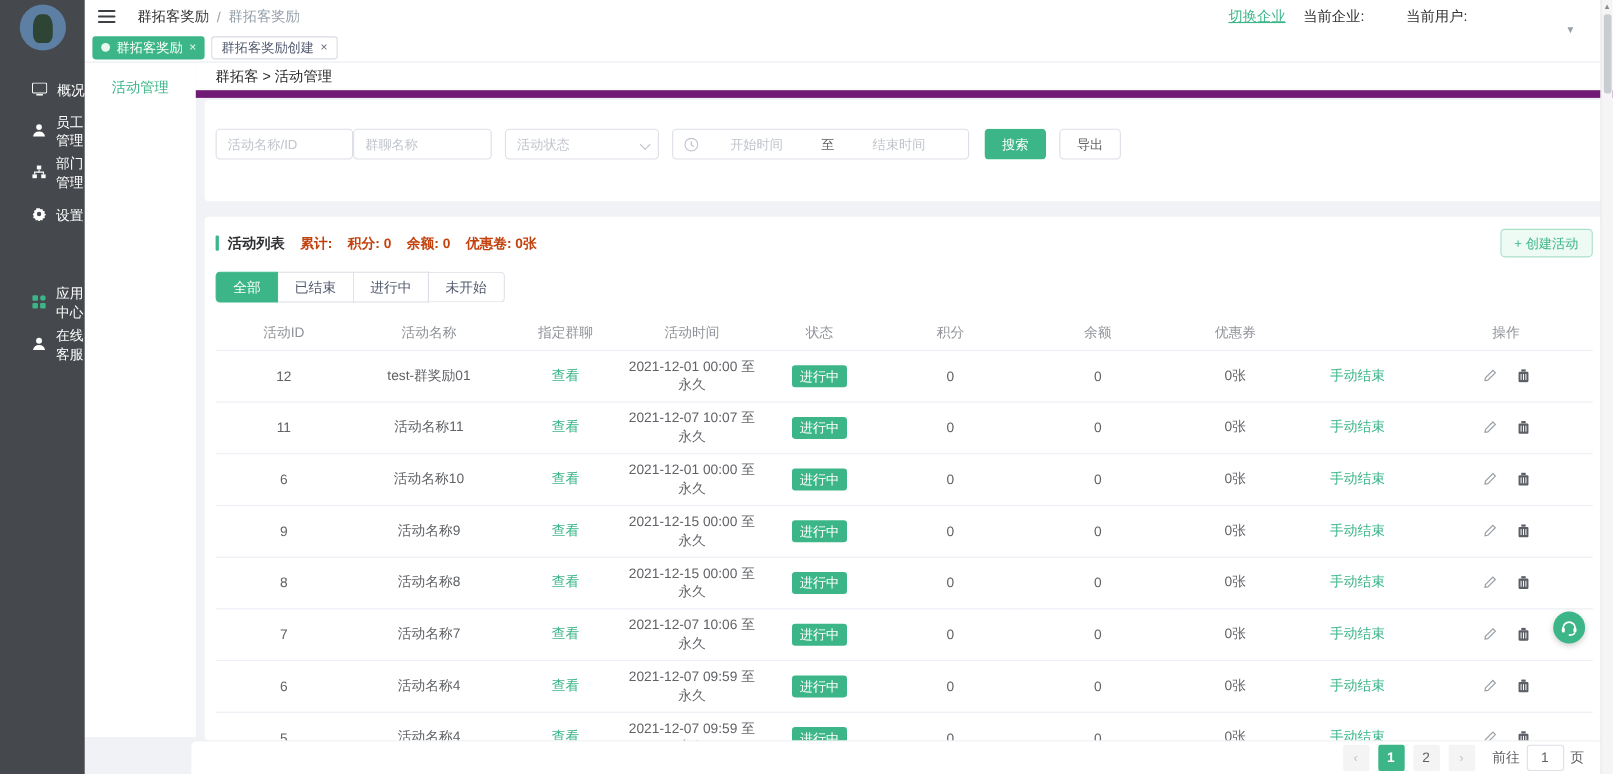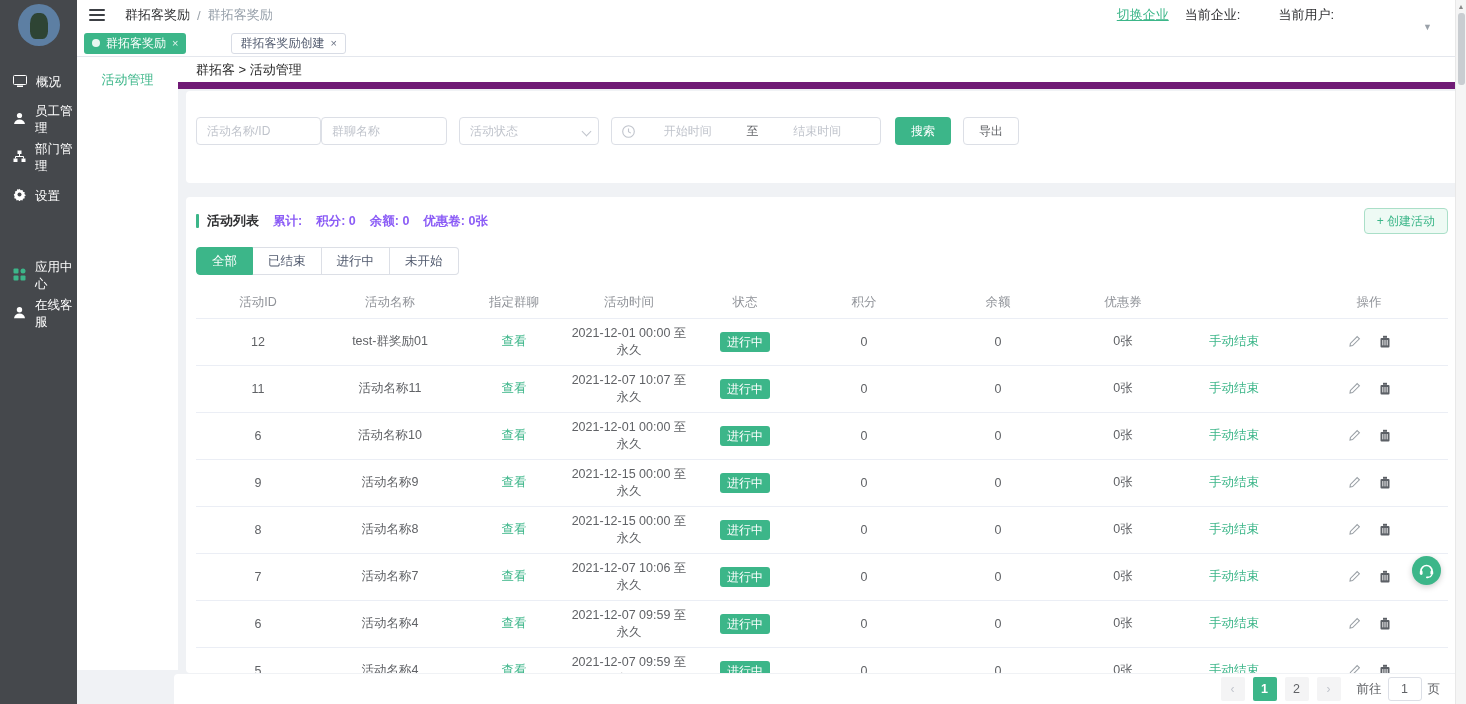--- a/index.html
+++ b/index.html
@@ -5,21 +5,21 @@
   * { margin:0; padding:0; box-sizing:border-box; }
   html,body { width:1466px; height:704px; overflow:hidden; }
   body { font-family:"Liberation Sans", sans-serif; background:#f0f2f5; font-size:13px; color:#303133; }
 
   .app { display:flex; width:1466px; height:704px; position:relative; }
 
   
   .sidebar-dark { width:77px; background:#45484c; flex-shrink:0; display:flex; flex-direction:column; align-items:stretch; z-index:3; }
   .avatar { width:42px; height:42px; border-radius:50%; background:#5d7fa3; margin:4px auto 10px auto; position:relative; overflow:hidden; }
   .avatar .fig { position:absolute; left:12px; top:9px; width:18px; height:26px; background:#2e4434; border-radius:40% 40% 30% 30%; }
-  .side-item { display:flex; align-items:center; gap:9px; color:#fff; font-size:12.5px; padding-left:13px; height:24px; margin-bottom:14px; cursor:pointer; }
+  .side-item { display:flex; align-items:center; gap:9px; color:#fff; font-size:12.5px; padding-left:29px; height:24px; margin-bottom:14px; cursor:pointer; }
   .side-item svg { flex-shrink:0; }
   .grp-gap { height:42px; }
 
   
   .right { flex:1; display:flex; flex-direction:column; min-width:0; }
 
   .topbar { height:30px; background:#fff; display:flex; align-items:center; padding:0 14px 0 12px; flex-shrink:0; position:relative; }
   .hamb { width:16px; height:12px; display:inline-flex; flex-direction:column; justify-content:space-between; margin-right:20px; cursor:pointer; }
   .hamb i { display:block; height:2px; background:#3c3f44; border-radius:1px; }
   .crumb-a { color:#303133; }
@@ -28,21 +28,21 @@
   .top-right { margin-left:auto; display:flex; align-items:center; font-size:13px; }
   .switch-link { color:#3cb689; text-decoration:underline; cursor:pointer; margin-right:16px; }
   .cur-label { color:#303133; margin-right:38px; }
   .cur-label:last-child { margin-right:118px; }
   .top-caret { position:absolute; right:34px; top:22px; color:#9aa1a9; font-size:9px; cursor:pointer; }
 
   .tabbar { height:27px; background:#fff; border-bottom:1px solid #e4e7ed; display:flex; align-items:center; gap:6px; padding-left:7px; flex-shrink:0; box-shadow:0 1px 2px rgba(0,0,0,.03); }
   .tag { height:21px; display:inline-flex; align-items:center; gap:6px; padding:0 8px; font-size:12px; border-radius:3px; cursor:pointer; }
   .tag.active { background:#3cb689; color:#fff; }
   .tag.active .dot { width:8px; height:8px; border-radius:50%; background:#e9f7f1; }
-  .tag.plain { background:#fff; border:1px solid #d8dce5; color:#515a6e;margin-left:39px; }
+  .tag.plain { background:#fff; border:1px solid #d8dce5; color:#515a6e; }
   .tag .x { font-size:11px; opacity:.85; }
 
   
   .content { flex:1; display:flex; min-height:0; position:relative; background:#f0f2f5; }
   .submenu { width:101px; background:#fff; height:613px; flex-shrink:0; padding-top:12px; text-align:center; }
   .submenu-item { color:#3cb689; font-size:13px; cursor:pointer; line-height:22px; }
 
   .main { flex:1; min-width:0; display:flex; flex-direction:column; }
   .crumbbar { height:32px; background:#fff; display:flex; align-items:center; padding-left:18px; font-size:13px; color:#2b2b2b; border-bottom:7px solid #701a75; flex-shrink:0; }
   .cards { padding:2px 8px 0 8px; }
@@ -63,21 +63,21 @@
   .sel .inp { width:100%; padding-right:24px; }
   .sel .chev { position:absolute; right:9px; top:11px; width:7px; height:7px; border-right:1px solid #c0c4cc; border-bottom:1px solid #c0c4cc; transform:rotate(45deg); pointer-events:none; }
   .daterange { width:270px; height:28px; border:1px solid #dcdfe6; border-radius:4px; display:flex; align-items:center; padding:0 10px; color:#c0c4cc; font-size:12px; margin-right:14px; cursor:pointer; }
   .daterange .ph { flex:1; text-align:center; }
   .daterange .zhi { color:#606266; padding:0 6px; }
   .btn { height:28px; border-radius:4px; font-size:12px; padding:0 15px; cursor:pointer; border:1px solid transparent; font-family:"Liberation Sans",sans-serif; }
   .btn-search { background:#3cb689; color:#fff; margin-right:12px; }
   .btn-export { background:#fff; border-color:#dcdfe6; color:#606266; }
 
   .list-head { display:flex; align-items:center; }
-  .summary { display:flex; align-items:center; gap:14px; font-size:12.5px; font-weight:bold; color:#8b5cf6; margin-left:14px; }
+  .summary { display:flex; align-items:center; gap:14px; font-size:12.5px; font-weight:bold; color:#c2410c; margin-left:14px; }
   .btn-create { margin-left:auto; height:26px; background:#eefaf4; border:1px solid #aadfc8; color:#3cb689; border-radius:4px; font-size:12px; padding:0 12px; cursor:pointer; }
 
   .seg { display:flex; margin-top:13px; }
   .seg-item { height:28px; line-height:26px; padding:0 15px; font-size:12.5px; color:#515a6e; background:#fff; border:1px solid #dcdfe6; border-left-width:0; cursor:pointer; }
   .seg-item:first-child { border-left-width:1px; border-radius:4px 0 0 4px; }
   .seg-item:last-child { border-radius:0 4px 4px 0; }
   .seg-item.active { background:#3cb689; border-color:#3cb689; color:#fff; }
 
   table { border-collapse:collapse; table-layout:fixed; width:100%; margin-top:12px; }
   th { font-size:12.5px; color:#909399; font-weight:normal; height:31px; text-align:center; border-bottom:1px solid #ebeef5; }

